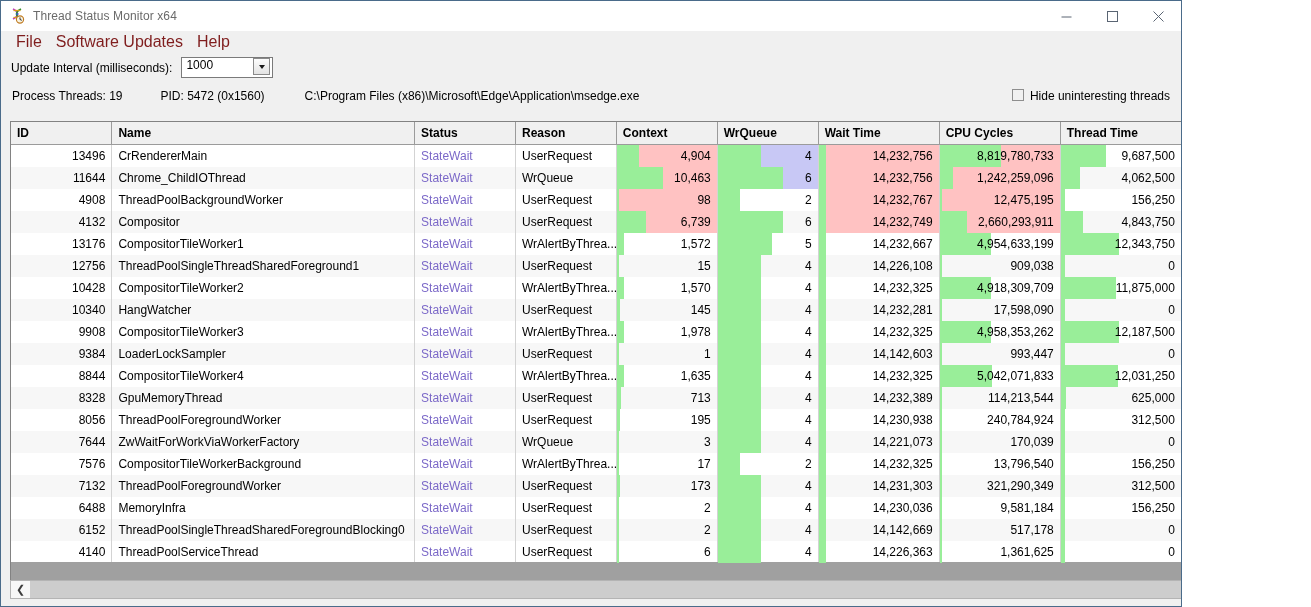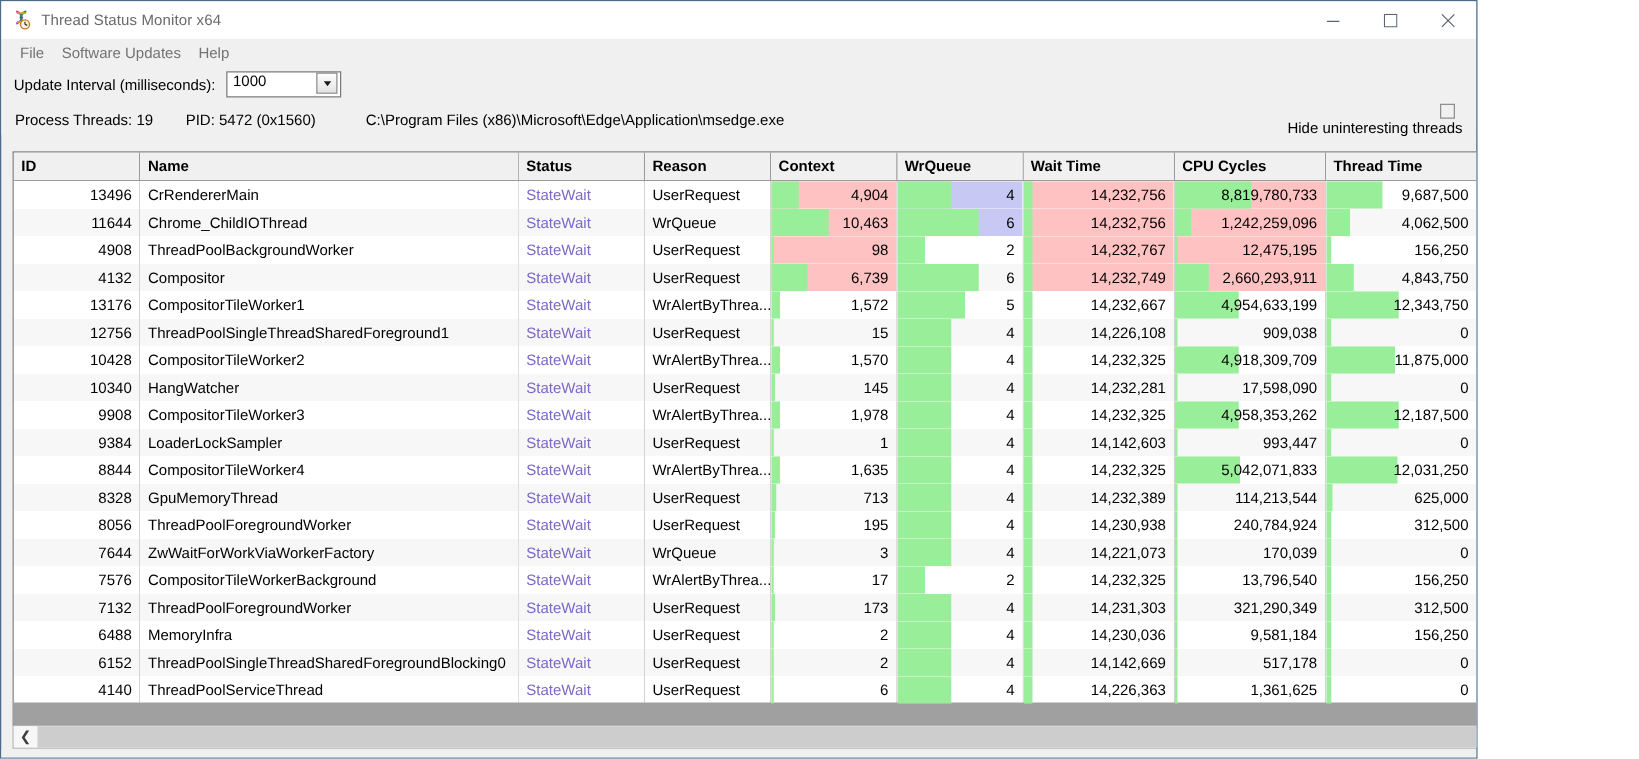--- a/index.html
+++ b/index.html
@@ -52,22 +52,22 @@
   }
   .win-btn svg { display:block; }
 
   
   .menubar {
     height: 21px;
     background: #f0f0f0;
     display: flex;
     align-items: center;
     padding-left: 8px;
-    font-size: 12px;
-    color: #737373;
+    font-size: 16px;
+    color: #7f1d1d;
   }
   .menu-item {
     padding: 2px 7px;
     white-space: nowrap;
   }
 
   
   .toolrow {
     height: 31px;
     background: #f0f0f0;
@@ -110,30 +110,29 @@
   .statusrow {
     height: 25px;
     background: #f0f0f0;
     display: flex;
     align-items: center;
     font-size: 12px;
     color: #000;
     position: relative;
     padding-left: 11px;
   }
-  .statusrow .st-threads { margin-right: 26px; white-space: nowrap; }
+  .statusrow .st-threads { margin-right: 38px; white-space: nowrap; }
   .statusrow .st-pid { margin-right: 40px; white-space: nowrap; }
   .statusrow .st-path { white-space: nowrap; }
   .hide-check {
     position: absolute;
     right: 11px; top: 50%;
     transform: translateY(-50%);
-    display: flex; align-items: flex-end;
+    display: flex; align-items: flex-start;
     white-space: nowrap;
-    flex-direction: column;
   }
   .hide-check .box {
     width: 12px; height: 12px;
     border: 1px solid #8e8e8e;
     background: #f0f0f0;
     margin-right: 6px;
     flex: 0 0 auto;
   }
 
   

